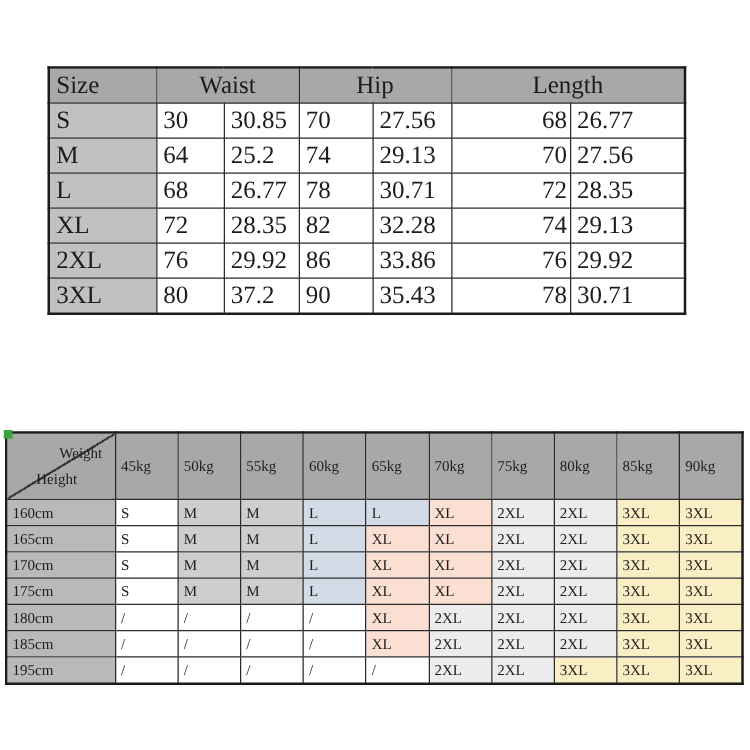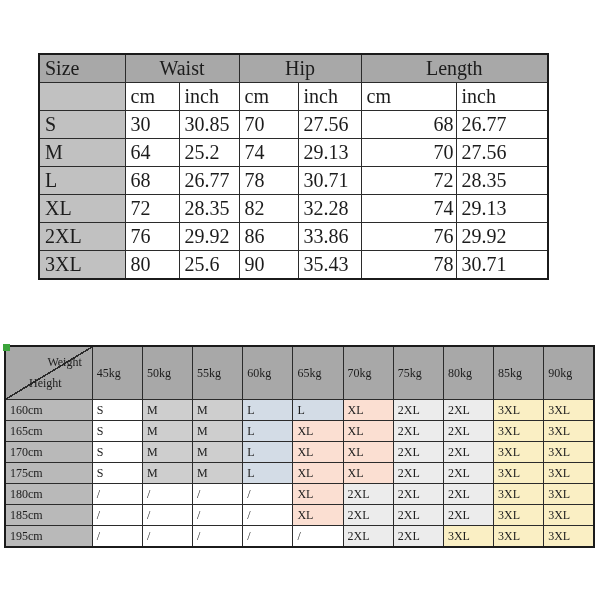--- a/index.html
+++ b/index.html
@@ -69,29 +69,20 @@
         <col style="width:95px">
         <col style="width:92px">
     </colgroup>
     <thead>
       <tr class="h1">
         <th>Size</th>
         <th class="group" colspan="2">Waist</th>
         <th class="group" colspan="2">Hip</th>
         <th class="group" colspan="2">Length</th>
       </tr>
-      <tr class="h2" id="unit-row">
-        <th class="c-col"></th>
-      <th>cm</th>
-          <th>inch</th>
-          <th>cm</th>
-          <th>inch</th>
-          <th>cm</th>
-          <th>inch</th>
-        </tr>
     </thead>
     <tbody id="size-body">
         <tr>
           <th class="c-col">S</th>
           <td>30</td>
           <td>30.85</td>
           <td>70</td>
           <td>27.56</td>
           <td class="right">68</td>
           <td>26.77</td>
@@ -128,21 +119,21 @@
           <td>76</td>
           <td>29.92</td>
           <td>86</td>
           <td>33.86</td>
           <td class="right">76</td>
           <td>29.92</td>
         </tr>
         <tr>
           <th class="c-col">3XL</th>
           <td>80</td>
-          <td>25.6</td>
+          <td>37.2</td>
           <td>90</td>
           <td>35.43</td>
           <td class="right">78</td>
           <td>30.71</td>
         </tr>
       </tbody>
   </table>
 
   <table class="fit-table">
     <colgroup id="fit-cols">

